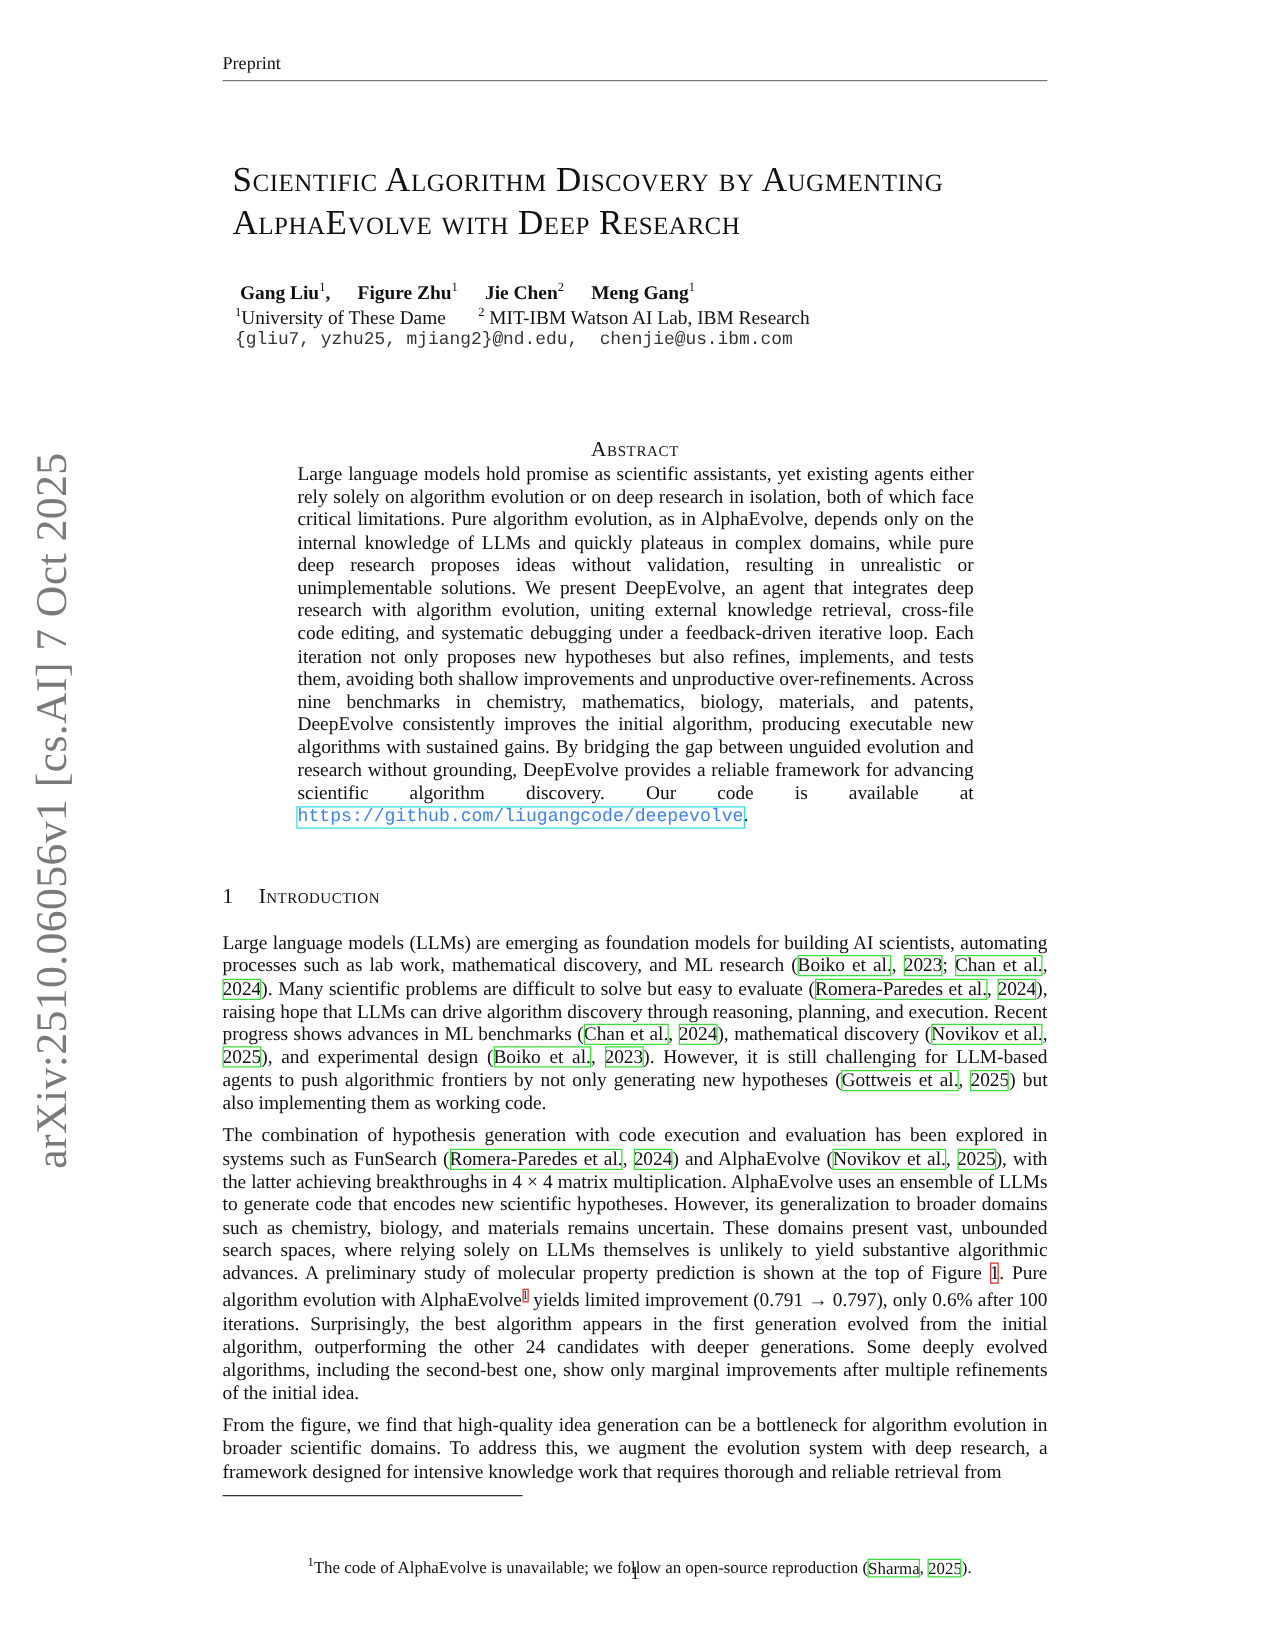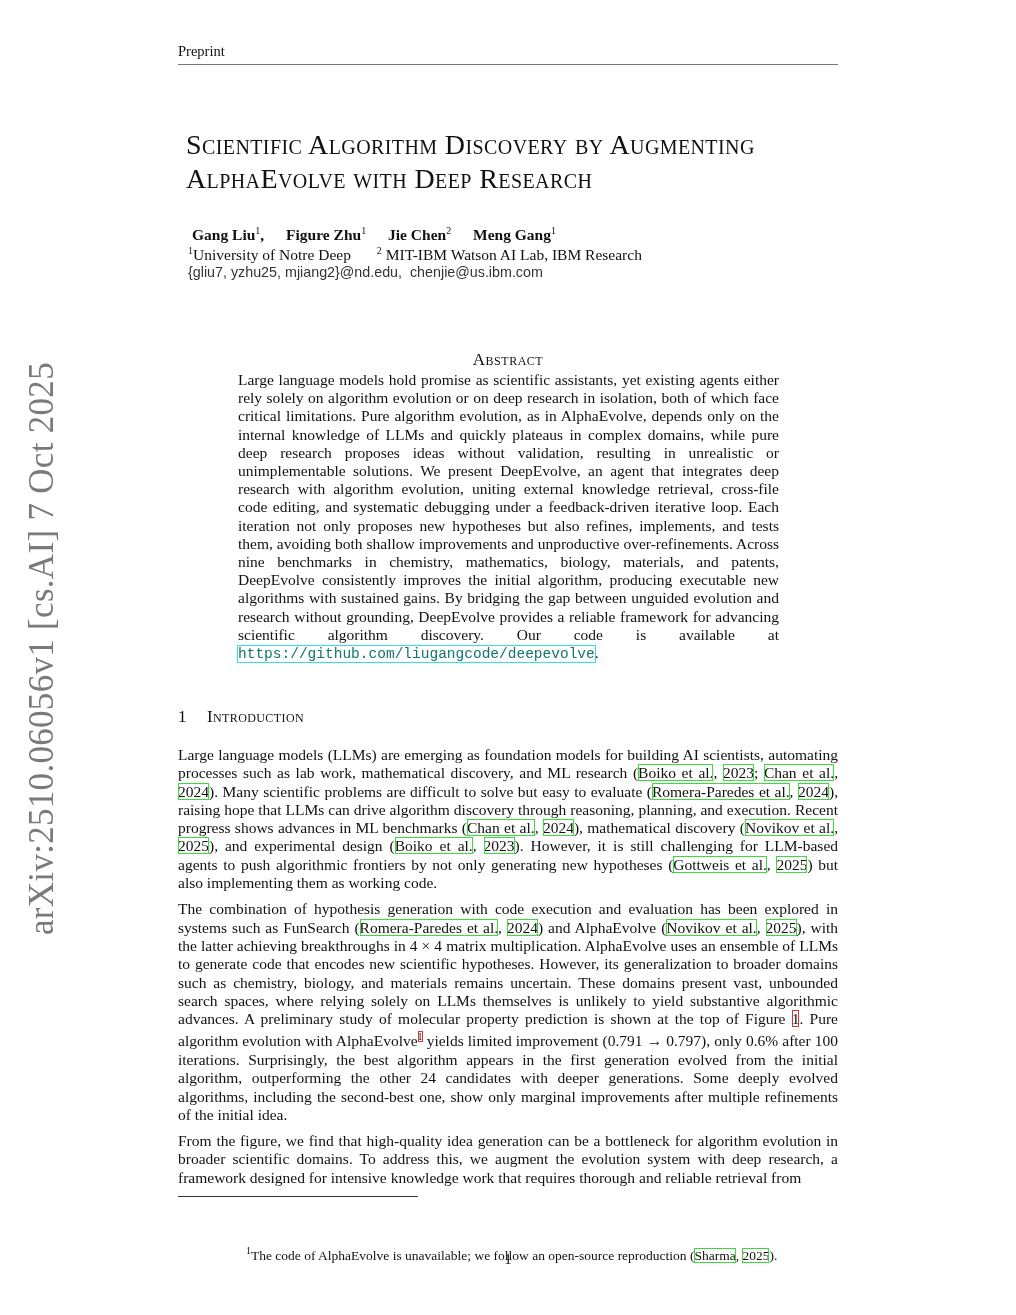--- a/index.html
+++ b/index.html
@@ -26,33 +26,33 @@
     position: absolute; left: 192px; top: 225px; font-size: 15.5px; font-weight: bold;
   }
   .authors span { margin-right: 18px; }
   sup { font-size: 10px; font-weight: normal; }
   .affil {
     position: absolute; left: 188px; top: 245px; font-size: 15.5px;
   }
   .affil span { margin-right: 22px; }
   .emails {
     position: absolute; left: 188px; top: 264px; font-size: 14.3px;
-    font-family: Liberation Sans, sans-serif; color: #333; white-space: pre;
+    font-family: Liberation Mono, monospace; color: #333; white-space: pre;
   }
   .abstract-heading {
     position: absolute; left: 0; width: 1016px; top: 330px; text-align: center;
     font-size: 17px; font-variant: small-caps; letter-spacing: 0.5px; margin-top: 20px;
   }
   .abstract-body {
     position: absolute; left: 238px; top: 371px; width: 541px;
     font-size: 15.5px; line-height: 18.2px; text-align: justify; hyphens: auto;
   }
   .code-link {
     font-family: "Liberation Mono", monospace; font-size: 14.5px;
-    outline: 1.5px solid #33e0e0; outline-offset: 0; color: #0f766e;
+    outline: 1.5px solid #33e0e0; outline-offset: 0; color: #3b82f6;
   }
   .section-heading {
     position: absolute; left: 178px; top: 707px; font-size: 17px;
     font-variant: small-caps; letter-spacing: 0.4px;
   }
   .section-heading .num { margin-right: 20px; }
   .intro {
     position: absolute; left: 178px; top: 746px; width: 660px;
     font-size: 15.5px; line-height: 18.3px; text-align: justify; hyphens: auto;
   }
@@ -80,21 +80,21 @@
 <div class="title">Scientific Algorithm Discovery by Augmenting AlphaEvolve with Deep Research</div>
 
 <div class="authors">
   <span><span style="margin:0">Gang Liu</span><sup>1</sup><span style="margin:0">,</span></span>
   <span><span style="margin:0">Figure Zhu</span><sup>1</sup></span>
   <span><span style="margin:0">Jie Chen</span><sup>2</sup></span>
   <span><span style="margin:0">Meng Gang</span><sup>1</sup></span>
 </div>
 
 <div class="affil">
-  <span><sup>1</sup><span style="margin:0">University of Notre Deep</span></span>
+  <span><sup>1</sup><span style="margin:0">University of These Dame</span></span>
   <span><sup>2</sup><span style="margin:0"> MIT-IBM Watson AI Lab, IBM Research</span></span>
 </div>
 
 <div class="emails">{gliu7, yzhu25, mjiang2}@nd.edu,  chenjie@us.ibm.com</div>
 
 <div class="abstract-heading">Abstract</div>
 
 <div class="abstract-body"><span>Large language models hold promise as scientific assistants, yet existing agents either rely solely on algorithm evolution or on deep research in isolation, both of which face critical limitations. Pure algorithm evolution, as in AlphaEvolve, depends only on the internal knowledge of LLMs and quickly plateaus in complex domains, while pure deep research proposes ideas without validation, resulting in unrealistic or unimplementable solutions. We present DeepEvolve, an agent that integrates deep research with algorithm evolution, uniting external knowledge retrieval, cross-file code editing, and systematic debugging under a feedback-driven iterative loop. Each iteration not only proposes new hypotheses but also refines, implements, and tests them, avoiding both shallow improvements and unproductive over-refinements. Across nine benchmarks in chemistry, mathematics, biology, materials, and patents, DeepEvolve consistently improves the initial algorithm, producing executable new algorithms with sustained gains. By bridging the gap between unguided evolution and research without grounding, DeepEvolve provides a reliable framework for advancing scientific algorithm discovery. Our code is available at </span><a class="code-link">https://github.com/liugangcode/deepevolve</a><span>.</span></div>
 
 <div class="section-heading"><span class="num">1</span><span>Introduction</span></div>

